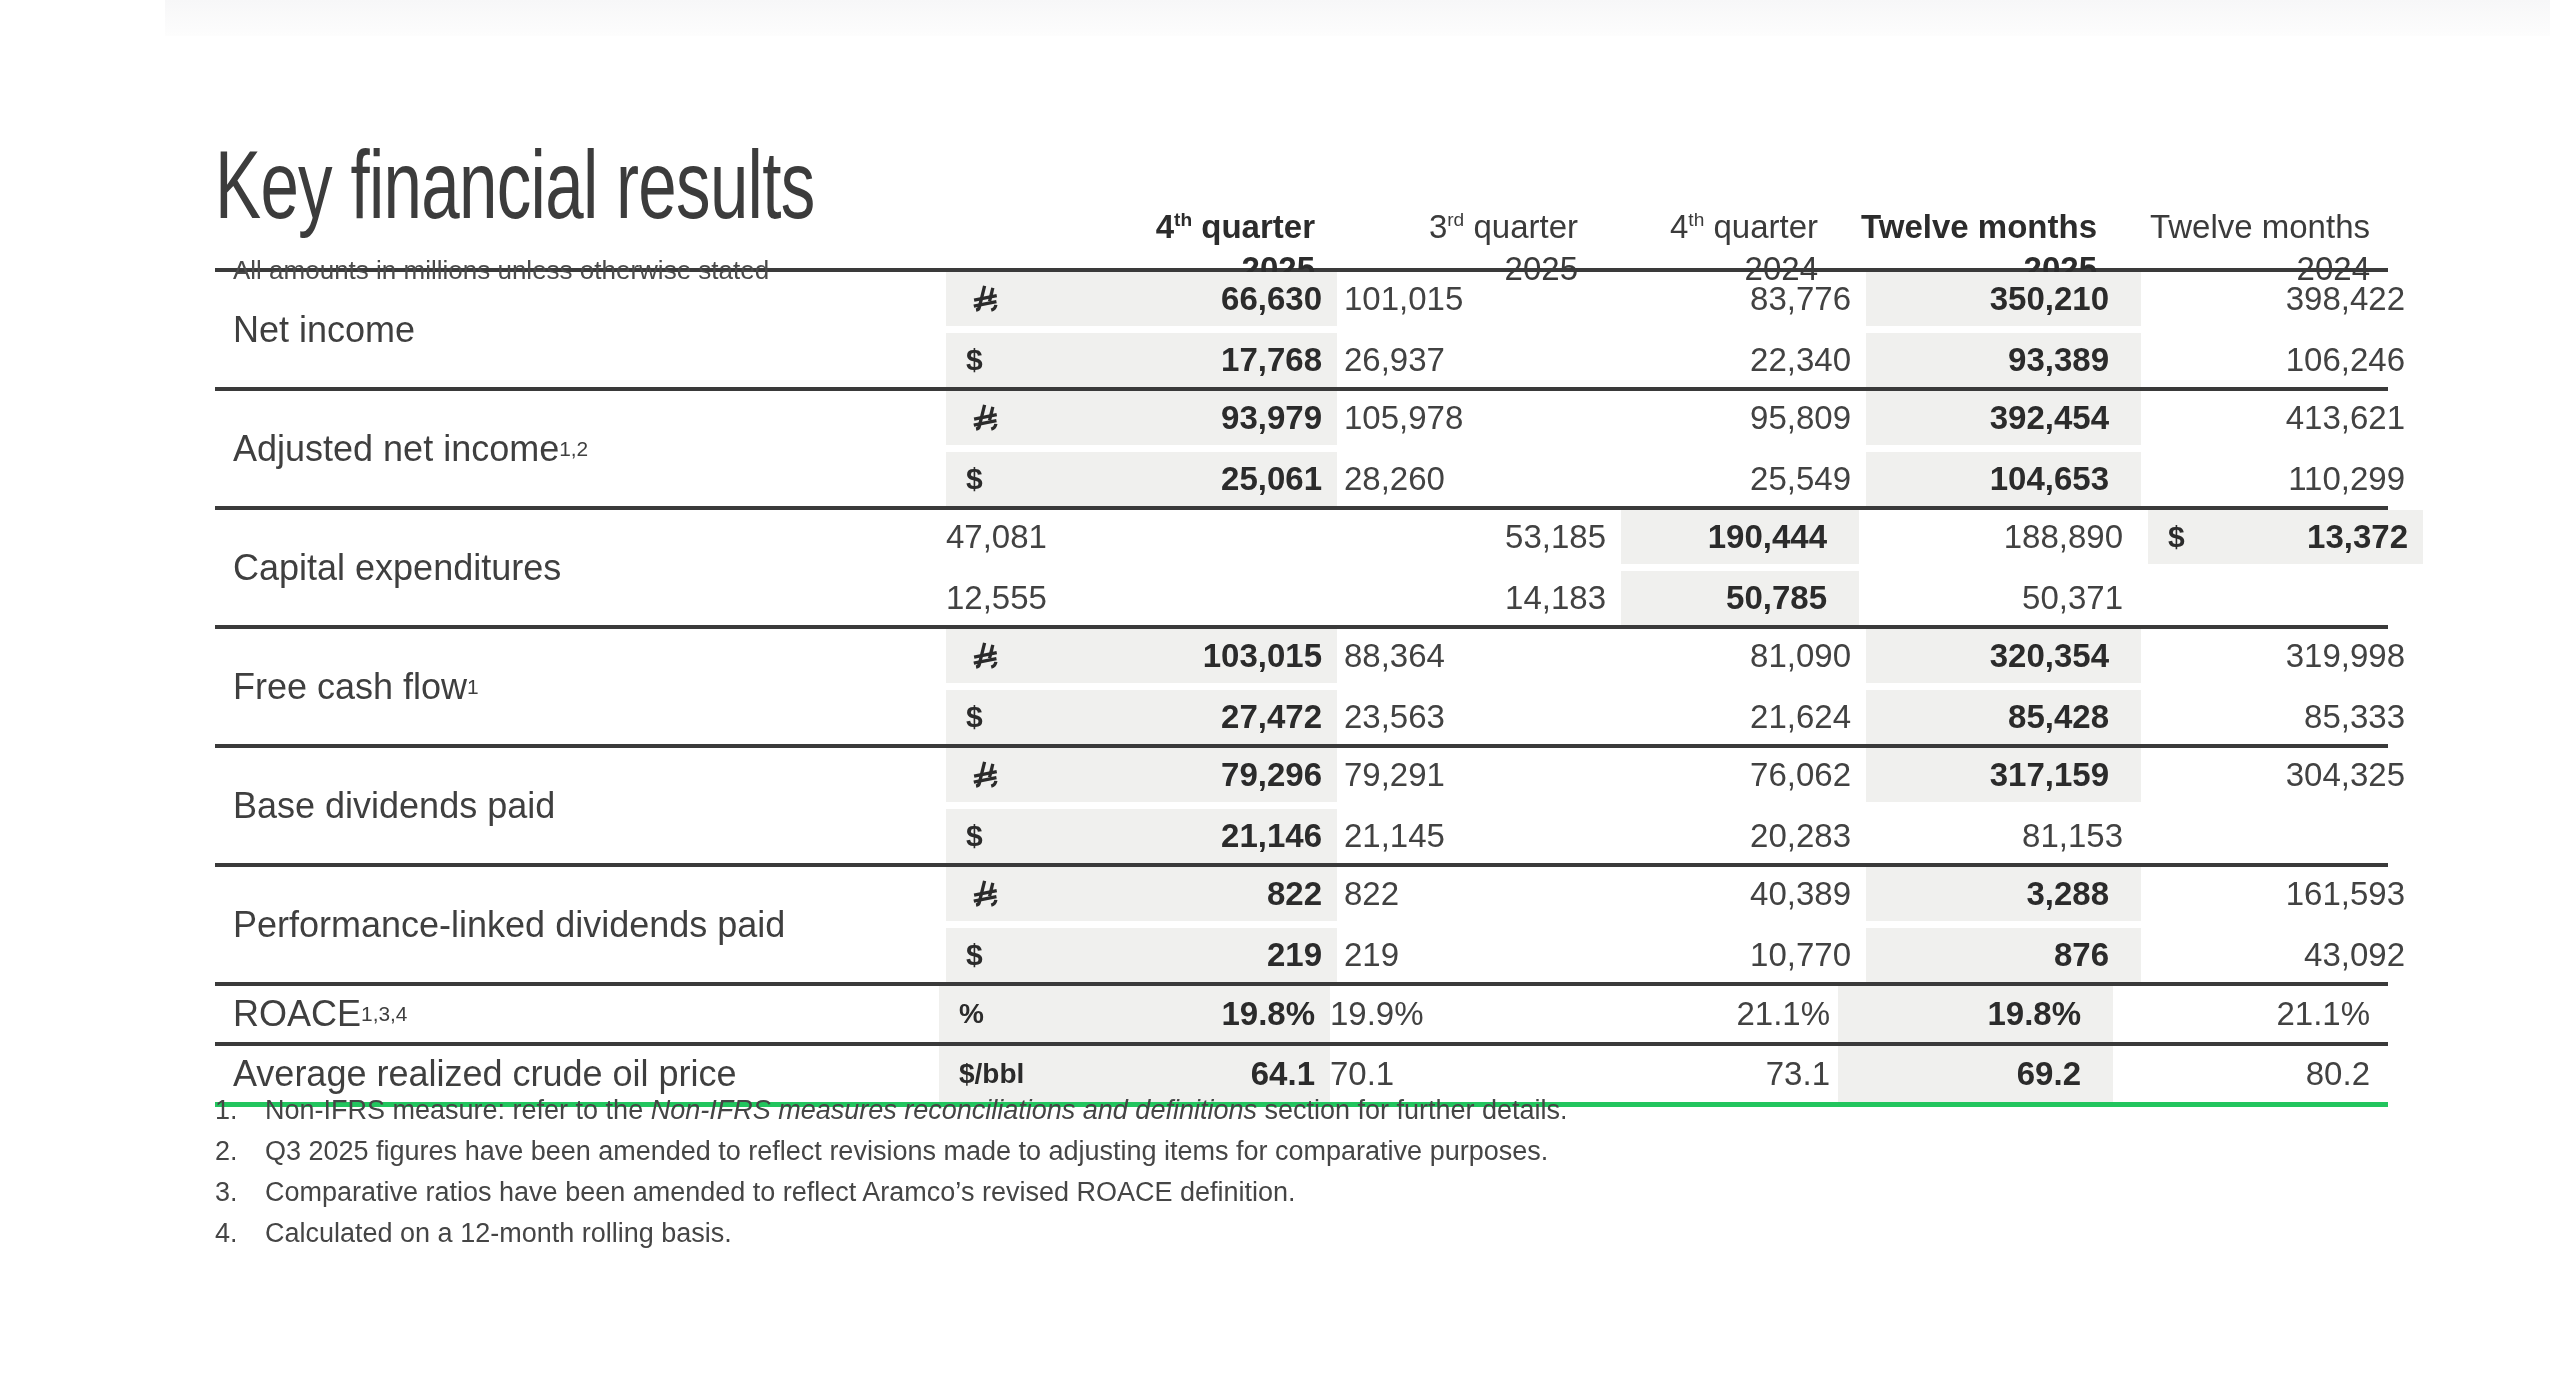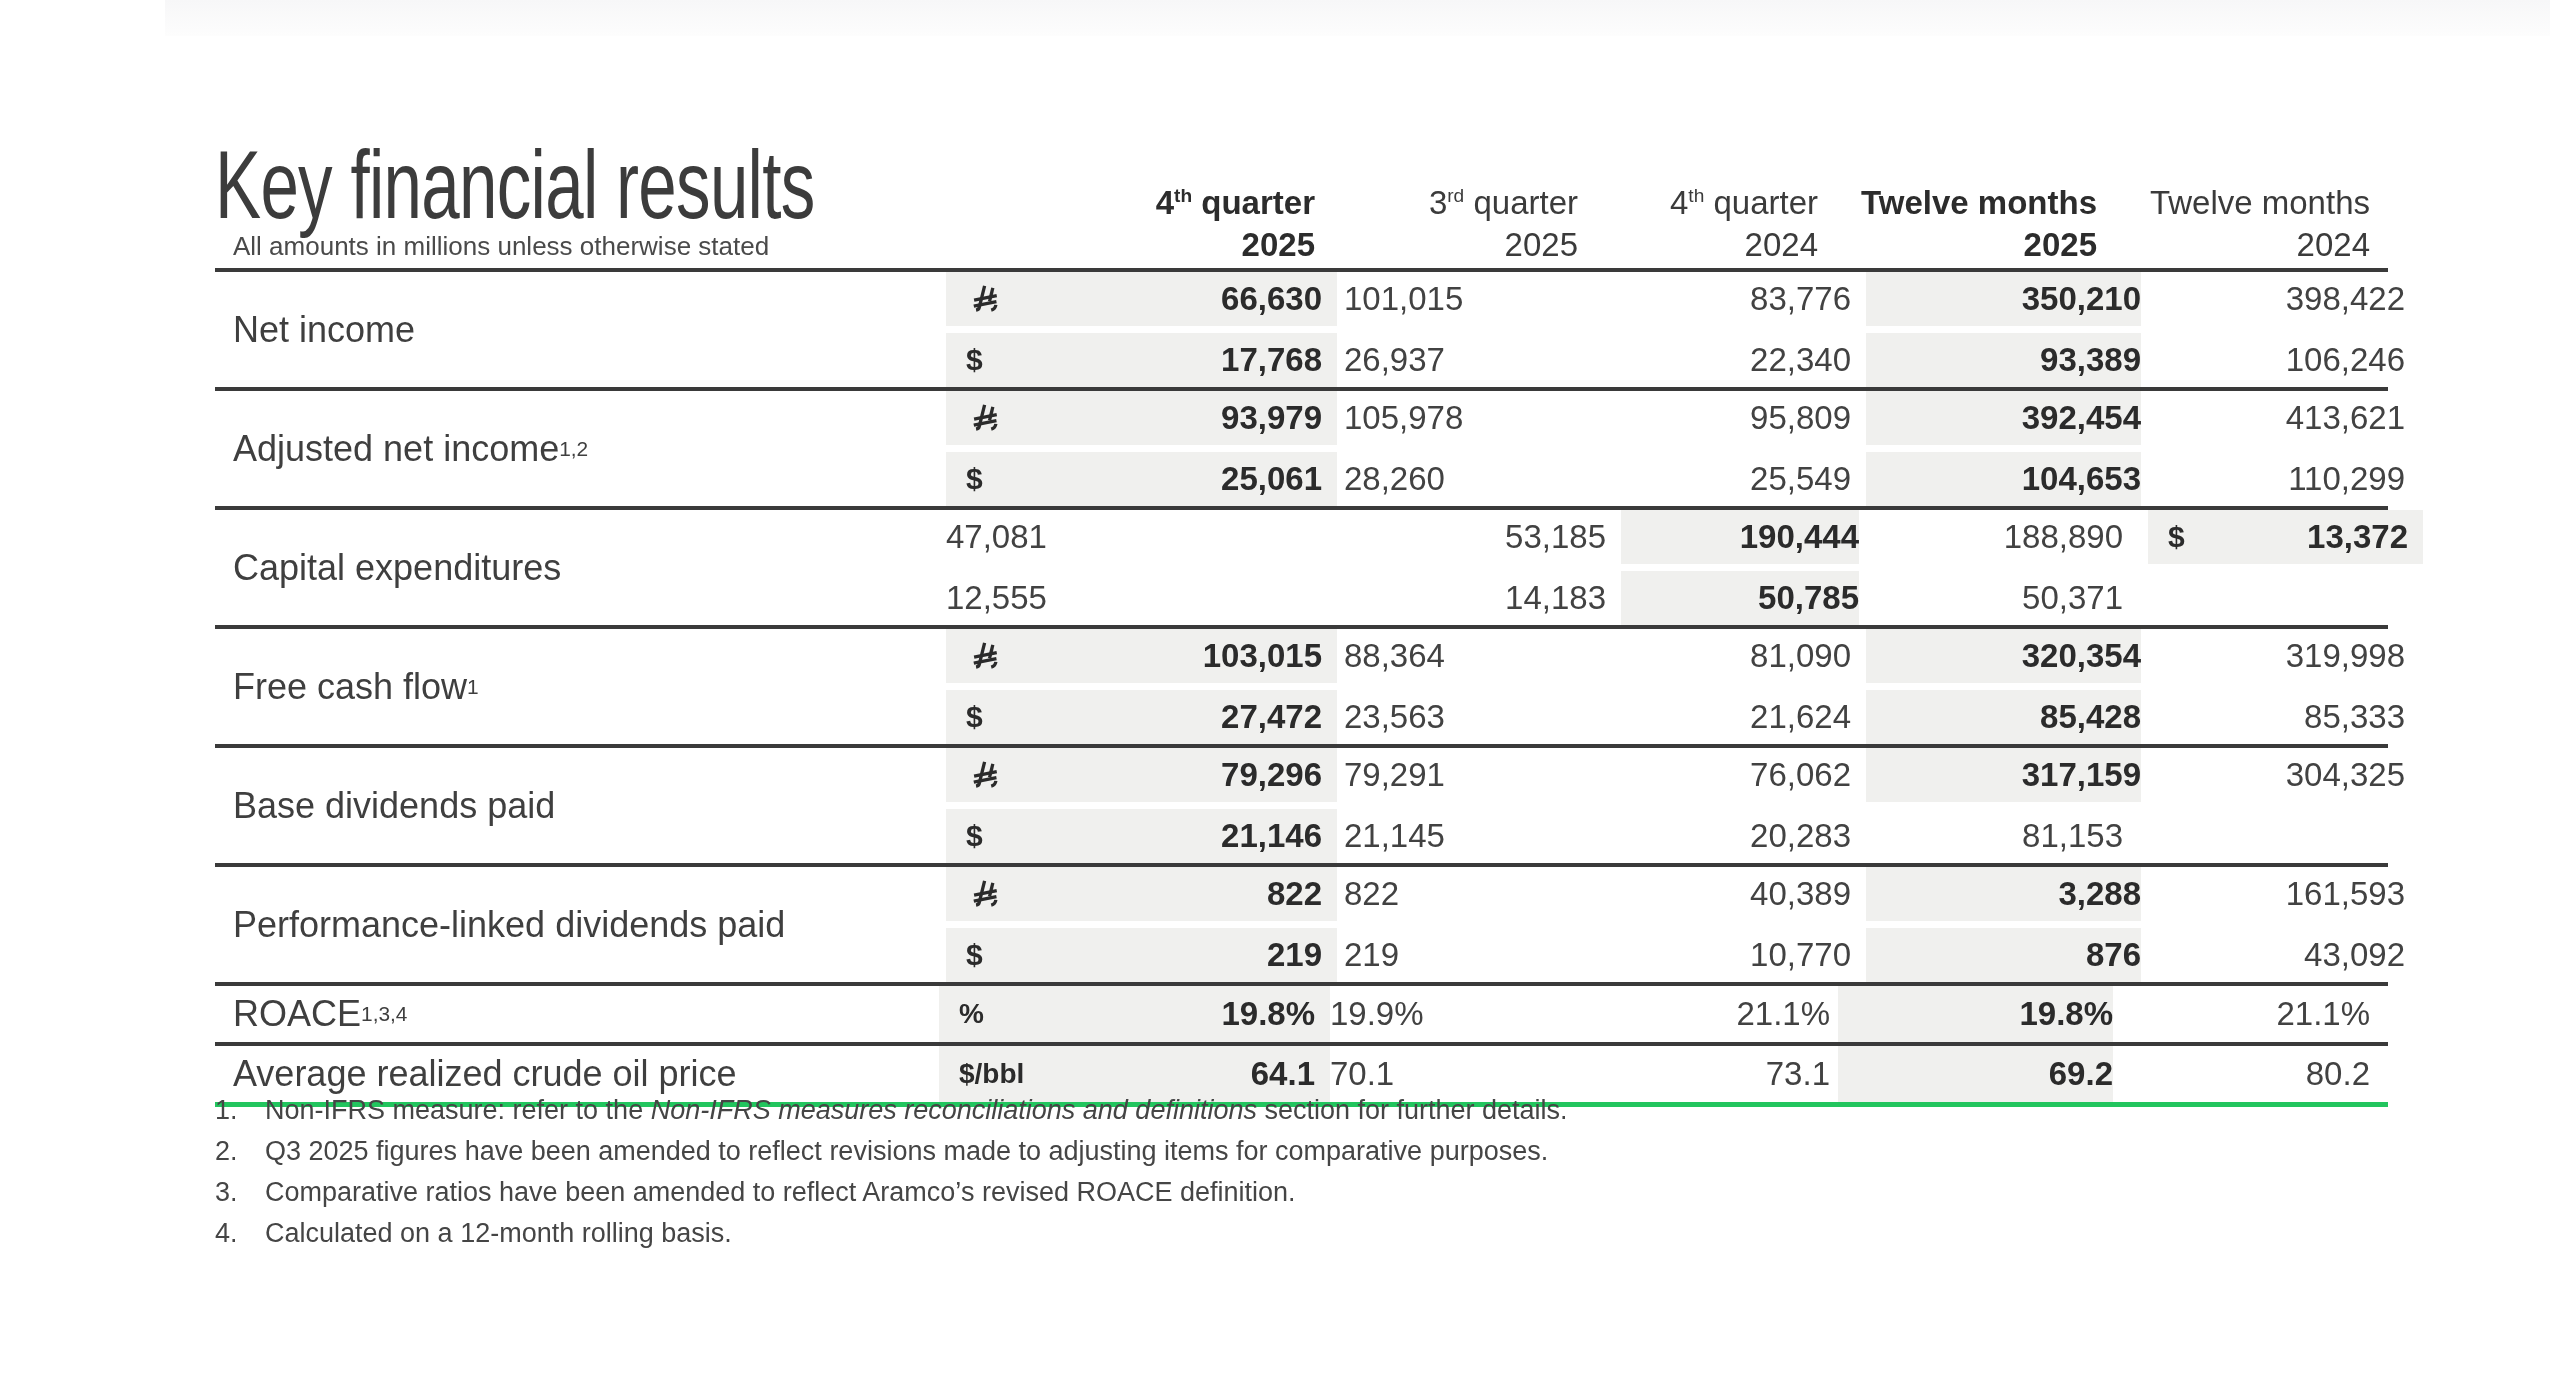--- a/index.html
+++ b/index.html
@@ -17,36 +17,36 @@
 
   .grid{display:grid;grid-template-columns:724px 391px 270px 238px 275px 275px;}
 
   
   .hdr{height:93px;align-items:end;}
   .hdr .note{display:flex;align-items:flex-end;padding:0 0 8px 18px;
              font-size:26px;color:#4a4a4a;}
   .hcell{text-align:right;font-size:33px;line-height:42px;color:#3b3b3b;
          padding-bottom:4px;}
   .hcell.b{font-weight:bold;color:#2c2c2c;}
-  .pr1{padding-right:15px;} .pr2{padding-right:22px;} .pr3{padding-right:20px;}
+  .pr1{padding-right:15px;} .pr2{padding-right:22px;margin-top:24px;} .pr3{padding-right:20px;}
   .pr4{padding-right:16px;} .pr5{padding-right:18px;}
 
   
   .block{border-top:4px solid #3a3a3a;}
   .block.pair{grid-template-rows:54px 54px;gap:7px;}
   .block.single{grid-template-rows:56px;}
   .block.last{border-bottom:5px solid #22c55e;}
 
   .cell{display:flex;align-items:center;}
   .lbl{padding-left:18px;font-size:36px;color:#3f3f3f;}
   .pair .lbl{grid-row:1 / span 2;}
   .c1{background:#f0f0ee;justify-content:space-between;padding:0 15px 0 20px;}
   .c2{justify-content:flex-start;padding-right:22px;}
   .c3{justify-content:flex-end;padding-right:8px;}
-  .c4{background:#f0f0ee;justify-content:flex-end;padding-right:0;}
+  .c4{background:#f0f0ee;justify-content:flex-end;padding-right:32px;}
   .c5{justify-content:flex-end;padding-right:18px;}
   .v{font-size:33px;color:#424242;}
   .b{font-weight:bold;color:#2b2b2b;}
   .unit{font-weight:bold;font-size:30px;color:#2b2b2b;display:flex;align-items:center;}
   .unit-sm{font-size:28px;}
   sup{font-size:58%;vertical-align:super;letter-spacing:0;}
 
   .riyal{width:36px;height:36px;stroke:#2b2b2b;stroke-width:2.2;fill:none;}
 
   

